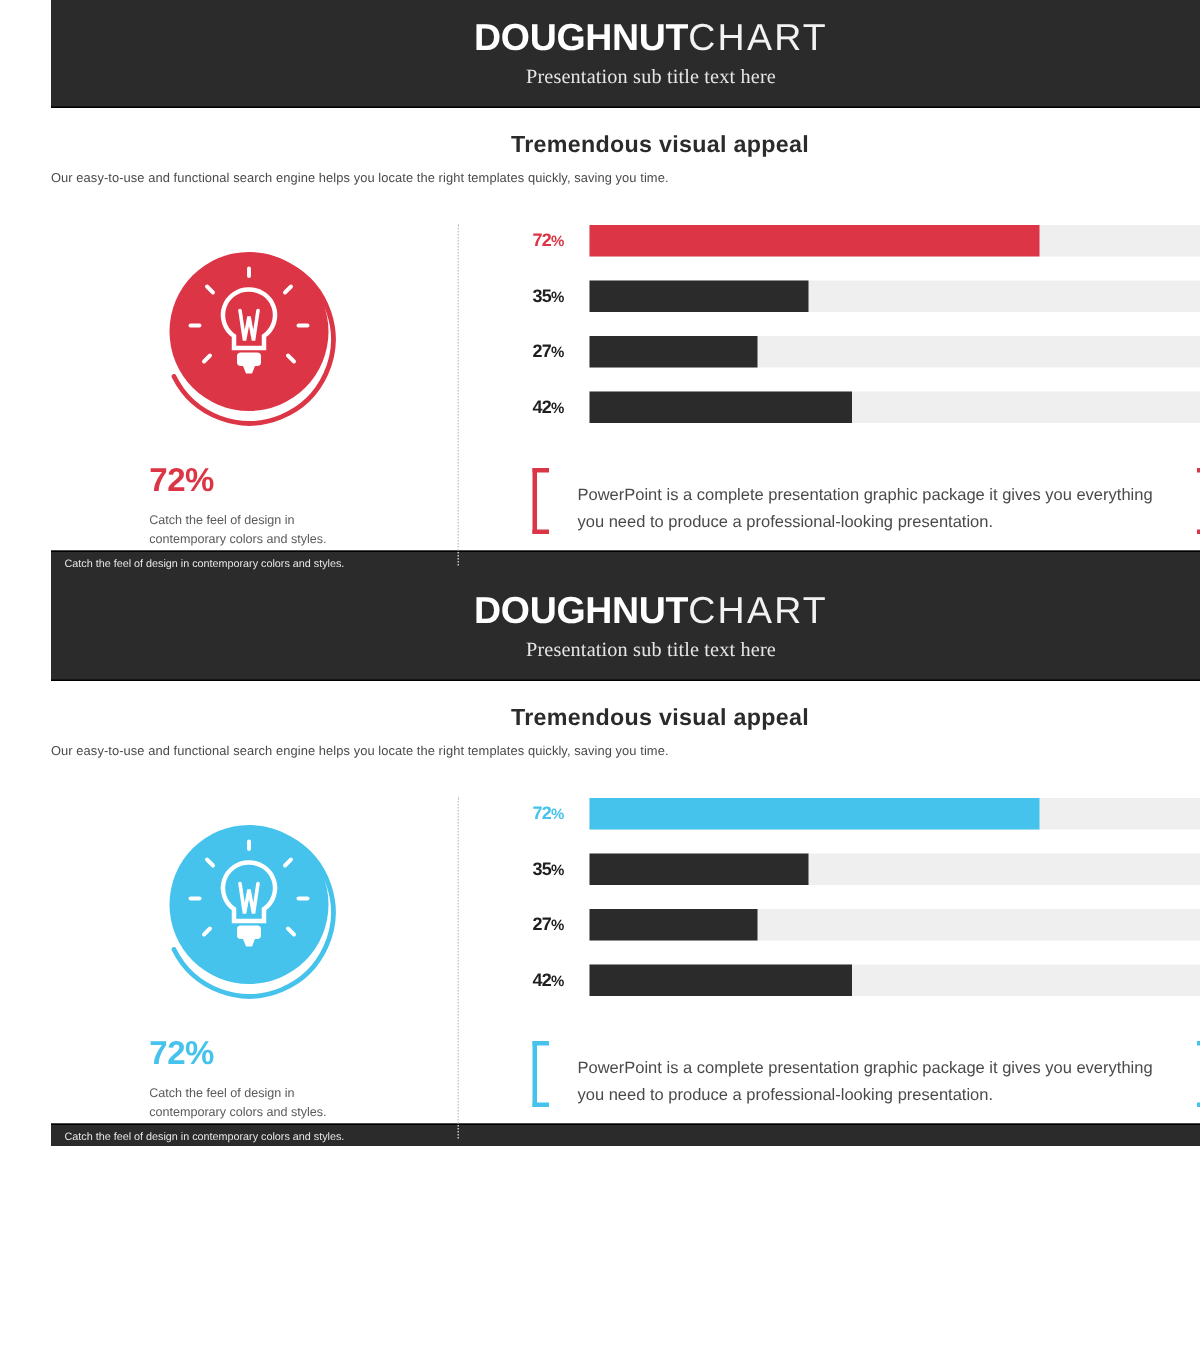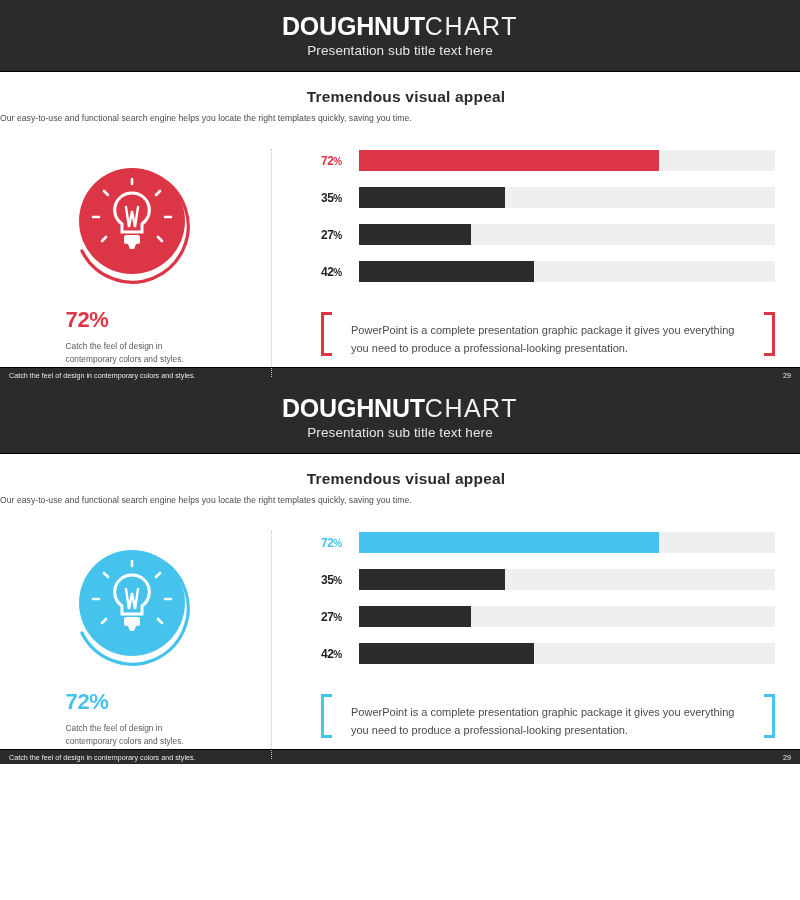--- a/index.html
+++ b/index.html
@@ -5,21 +5,21 @@
   * { box-sizing: border-box; margin: 0; padding: 0; }
 
   html, body {
     width: 800px;
     height: 900px;
     background: #ffffff;
     font-family: "Liberation Sans", sans-serif;
     overflow: hidden;
   }
 
-  .deck { width: 800px; height: 764px; display: flex; flex-direction: column; }
+  .deck { width: 800px; height: 764px; display: flex; flex-direction: column; padding-left: 34px; }
 
   .slide {
     width: 800px;
     height: 450px;
     position: relative;
     background: #ffffff;
     display: flex;
     flex-direction: column;
     overflow: hidden;
   }
@@ -50,20 +50,21 @@
     color: #f2f2f2;
     font-weight: 300;
     letter-spacing: 1.5px;
   }
   .deck-subtitle {
     font-size: 13.5px;
     color: #e6e6e6;
     font-weight: 300;
     margin-top: 4px;
     letter-spacing: 0.1px;
+    font-family: Liberation Serif, serif;
   }
 
   
   .slide-body {
     flex: 1 1 auto;
     position: relative;
     padding: 16px 0 0 0;
   }
 
   .section-heading {

